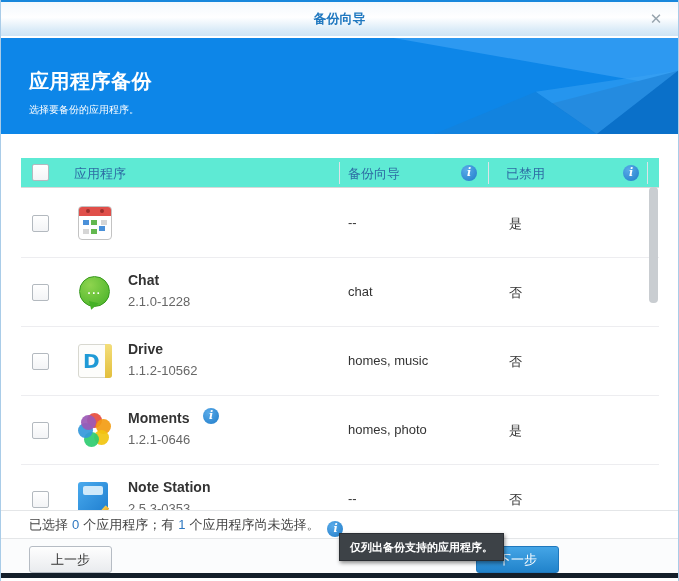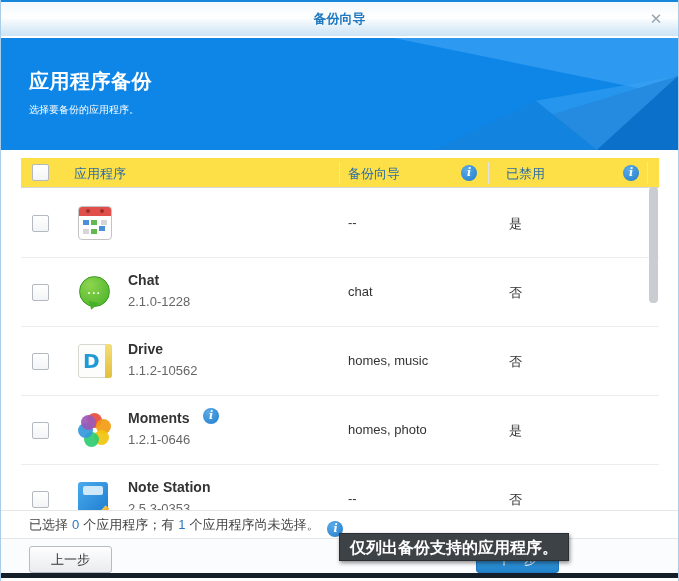--- a/index.html
+++ b/index.html
@@ -22,35 +22,35 @@
     display:flex; align-items:center; justify-content:center;
   }
   .titlebar .title { font-size:13px; font-weight:bold; color:#2179c0; }
   .close-btn {
     position:absolute; right:13px; top:8px; width:18px; height:18px;
     color:#97a4ae; font-size:15px; font-weight:bold; text-align:center; line-height:18px;
     cursor:pointer;
   }
   
   .banner {
-    position:absolute; left:0; top:38px; right:0; height:112px;
+    position:absolute; left:0; top:38px; right:0; height:96px;
     background:#0d86e8; overflow:hidden; color:#fff;
   }
   .facet { position:absolute; top:0; right:0; width:100%; height:100%; }
   .facet.f1 { background:#2d99f1; clip-path:polygon(58% 0, 100% 0, 100% 52%); }
   .facet.f2 { background:#0a70c9; clip-path:polygon(100% 34%, 100% 100%, 64% 100%); }
   .facet.f3 { background:#1283df; clip-path:polygon(64% 100%, 88% 100%, 79% 56%); }
   .facet.f4 { background:#3ba2f3; clip-path:polygon(79% 56%, 100% 34%, 88% 100%); opacity:.55; }
   .banner-text { position:absolute; left:28px; top:30px; }
   .banner-text h1 { font-size:20px; font-weight:bold; letter-spacing:.5px; }
   .banner-text p  { font-size:10px; margin-top:8px; }
   
   .table-header {
     position:absolute; left:20px; top:158px; width:638px; height:30px;
-    border-bottom:1px solid #d8d8d8; background:#fde047; font-size:13px; color:#2e6da4;
+    border-bottom:1px solid #d8d8d8; background:#5eead4; font-size:13px; color:#2e6da4;
   }
   .vsep { position:absolute; top:4px; height:22px; width:1px; background:#dde3e8; }
   .cb {
     position:absolute; width:17px; height:17px;
     border:1px solid #b3b9bf; border-radius:2px;
     background:linear-gradient(#ffffff,#f3f4f6); cursor:pointer;
   }
   .hdr-label { position:absolute; top:7px; }
   .info-icon {
     display:inline-block; width:16px; height:16px; border-radius:50%;
@@ -124,21 +124,21 @@
     border-radius:3px; text-align:center; line-height:25px; cursor:pointer;
   }
   .btn-prev { left:28px; width:83px; }
   .btn-next { left:475px; width:83px;
     background:linear-gradient(#44a5e6,#2183cb); border-color:#1f78bd; color:#fff; }
   .btn-cancel { left:568px; width:77px; }
   
   .tooltip {
     position:absolute; left:338px; top:533px; height:28px; line-height:27px;
     padding:0 10px; background:#3d4247; border:1px solid #2b2f34;
-    color:#fff; font-size:16px; font-weight:bold; z-index:10;
+    color:#fff; font-size:11px; font-weight:bold; z-index:10;
     box-shadow:1px 2px 4px rgba(0,0,0,.45);
   }
   .bottom-strip { position:absolute; left:0; bottom:3px; right:0; height:5px; background:#141f2a; }
 </style>
 </head>
 <body>
 
 <div class="dialog">
 
   <div class="titlebar">

